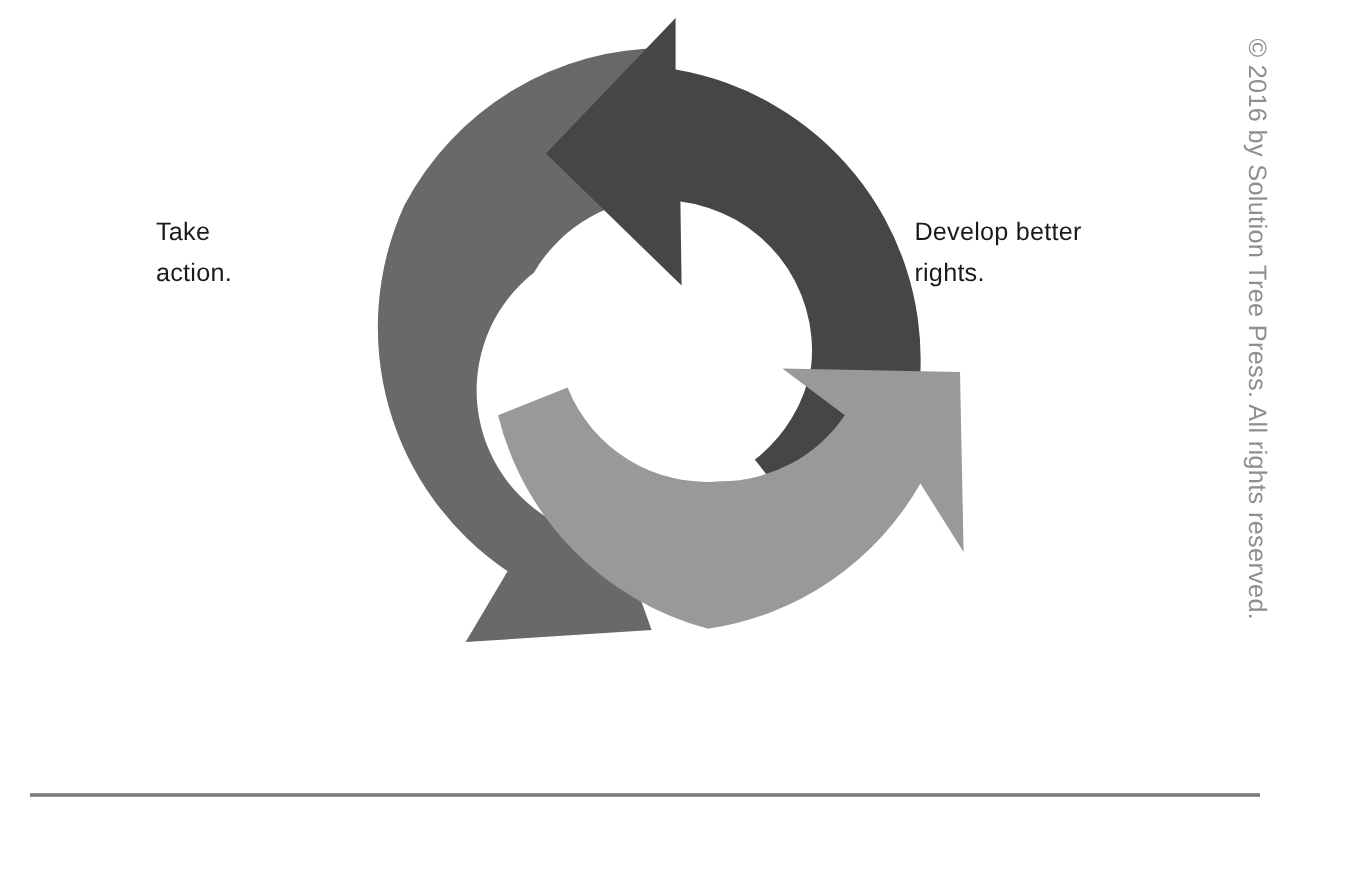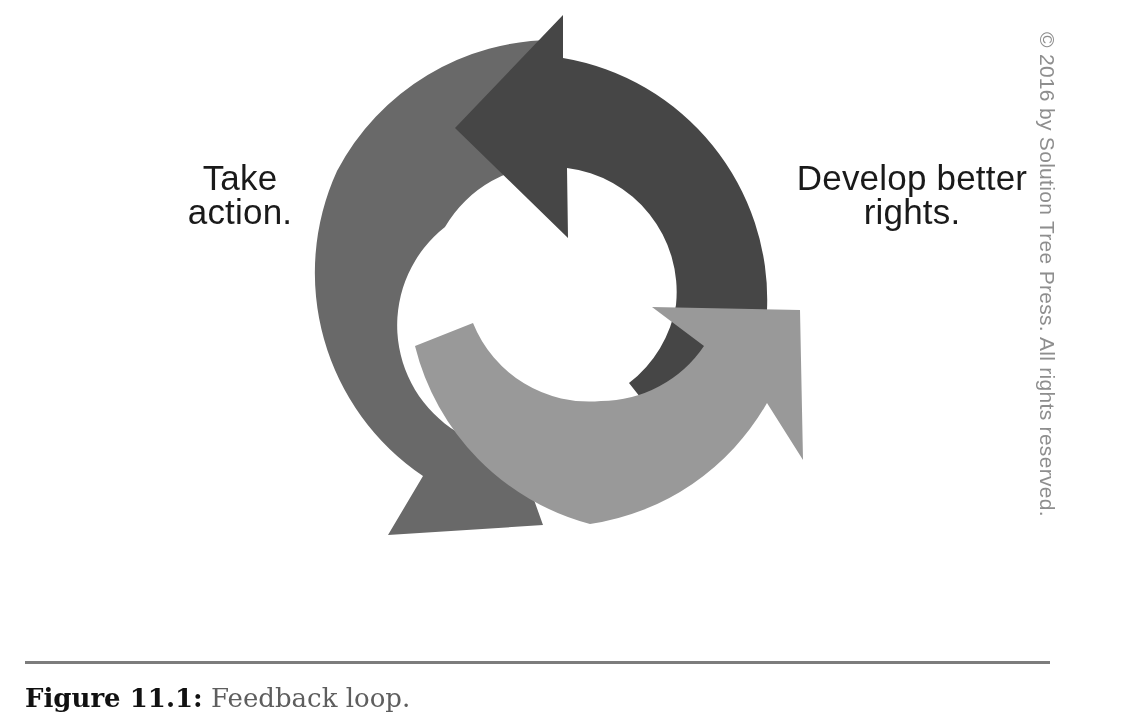--- a/index.html
+++ b/index.html
@@ -36,26 +36,27 @@
     display: block;
     width: 550px;
     height: 565px;
   }
 
   
   .cycle-label {
     position: absolute;
     color: #1a1a1a;
     font-family: "Liberation Sans", sans-serif;
-    font-size: 35px;
+    font-size: 21px;
     line-height: 34px;
     font-weight: 400;
-    text-align: center;
+    text-align: left;
     white-space: pre-line;
     letter-spacing: 0.2px;
+    margin-top: 16px;
   }
   .label-take-action {
     left: 130px;
     top: 161px;
     width: 220px;
   }
   .label-develop-better-action {
     left: 762px;
     top: 161px;
     width: 300px;
@@ -165,17 +166,14 @@
 action.</div>
 
   <div class="cycle-label label-develop-better-action">Develop better
 rights.</div>
 
 
   <div class="copyright-text">© 2016 by Solution Tree Press. All rights reserved.</div>
 
   <div class="caption-rule"></div>
 
-  <div class="caption">
-    <span class="caption-number">Figure 11.1:</span><span> </span><span class="caption-title">Feedback loop.</span>
-  </div>
 
 </div>
 
 </body></html>

